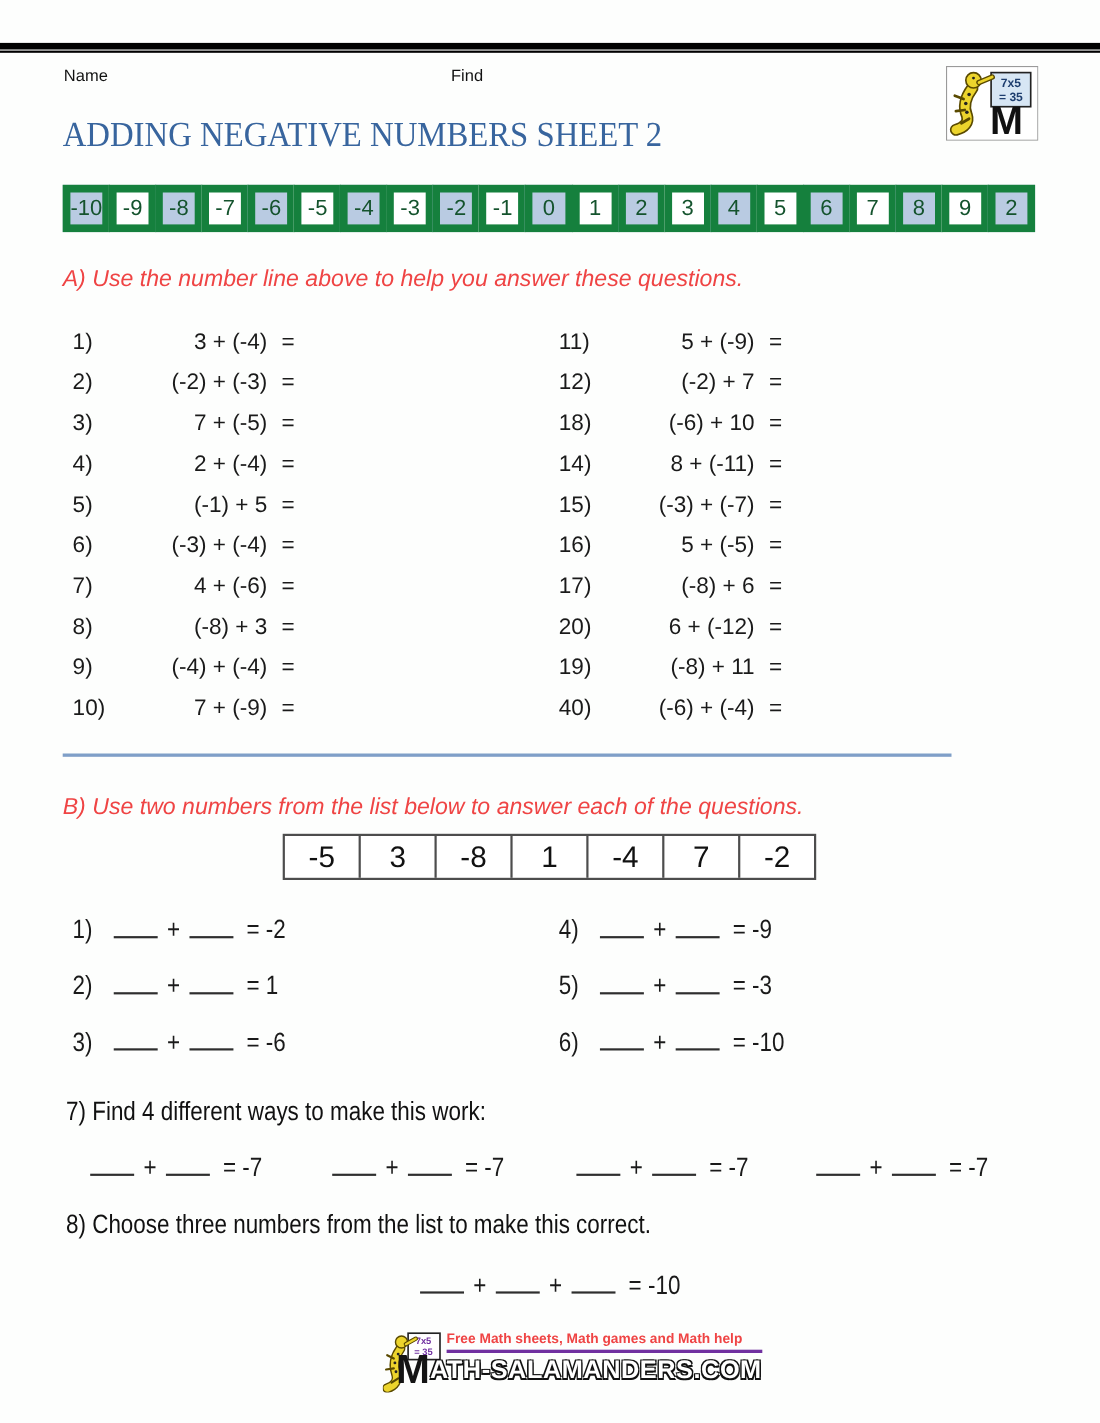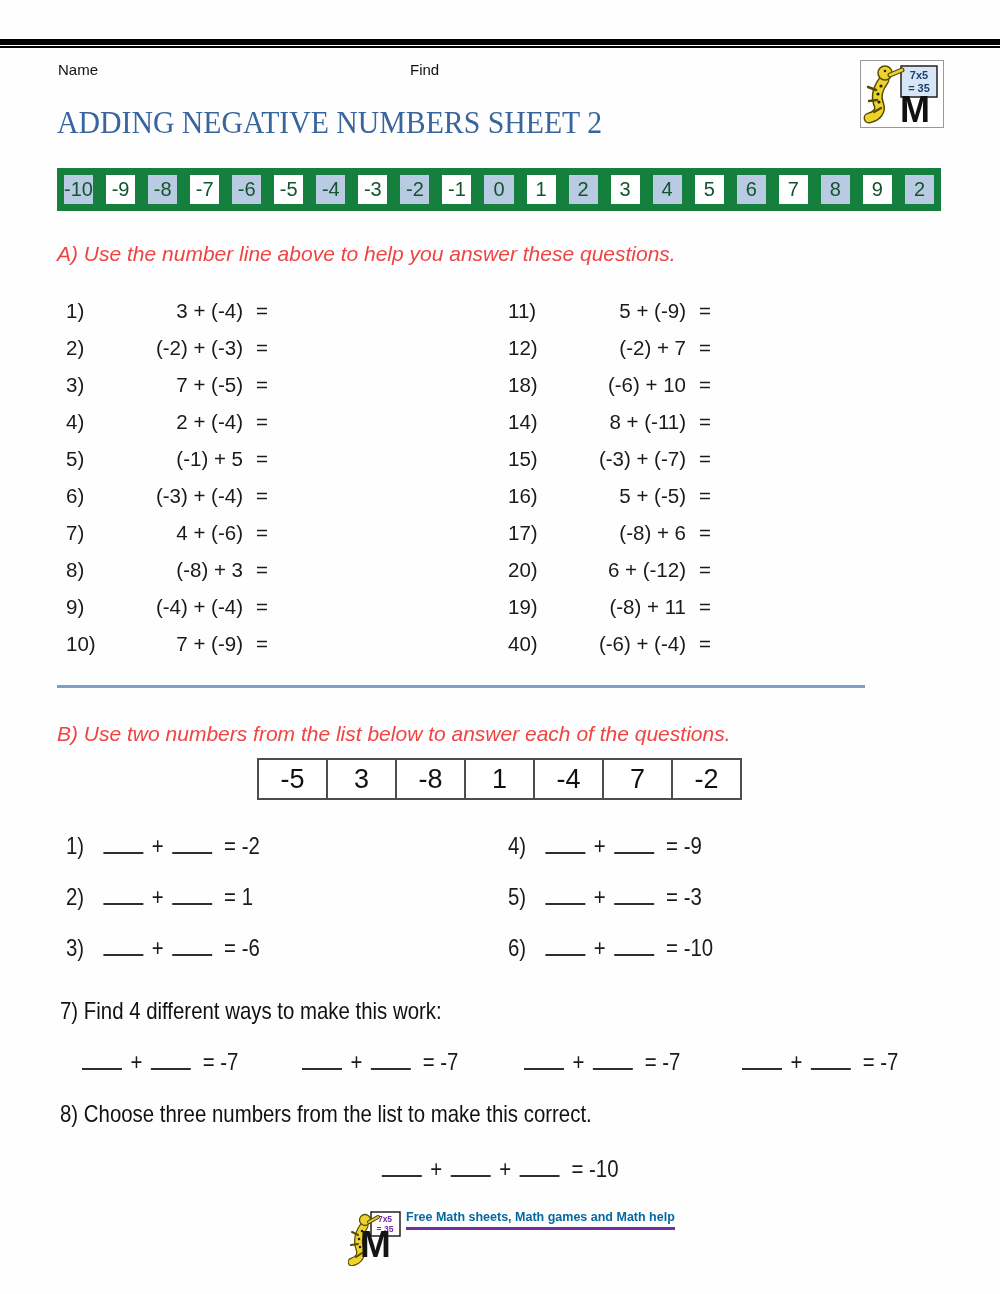--- a/index.html
+++ b/index.html
@@ -76,21 +76,21 @@
   .op{margin:0 10px;}
   .res{margin-left:14px;}
 
   .qlabel{font-size:24px;color:#111;}
 
   .q8wrap{left:0;top:1155px;width:1000px;text-align:center;}
 
   
   .footer{left:348px;top:1210px;display:flex;align-items:flex-start;}
   .ftext{margin-left:4px;}
-  .tagline{font-size:12.5px;font-weight:bold;color:#0369a1;letter-spacing:0;}
+  .tagline{font-size:12.5px;font-weight:bold;color:#ef4444;letter-spacing:0;}
   .frule{height:3px;background:#7030a0;margin-top:3px;}
   .fsite{display:flex;align-items:flex-end;margin-left:-46px;margin-top:1px;}
   .fm{font-size:37px;font-weight:900;line-height:0.75;color:#141414;}
   .fst{
     font-size:23px;font-weight:bold;letter-spacing:0.5px;color:#fff;
     text-shadow:-1.2px -1.2px 0 #111,1.2px -1.2px 0 #111,-1.2px 1.2px 0 #111,1.2px 1.2px 0 #111;
   }
 </style>
 </head>
 <body>
@@ -370,15 +370,16 @@
     <path d="M10,25 L4,22 M10,34 L3,35 M14,43 L8,47" stroke="#5a4a00" stroke-width="2" stroke-linecap="round"></path>
     <circle cx="14" cy="21" r="1.3" fill="#222"></circle>
     <circle cx="11" cy="29" r="1.3" fill="#222"></circle>
     <circle cx="12" cy="37" r="1.3" fill="#222"></circle>
   </svg>
   <div class="ftext">
     <div class="tagline">Free Math sheets, Math games and Math help</div>
     <div class="frule"></div>
     <div class="fsite">
       <span class="fm">M</span>
+        <span class="fst">ATH-SALAMANDERS.COM</span>
     </div>
   </div>
 </div>
 
 </body></html>

